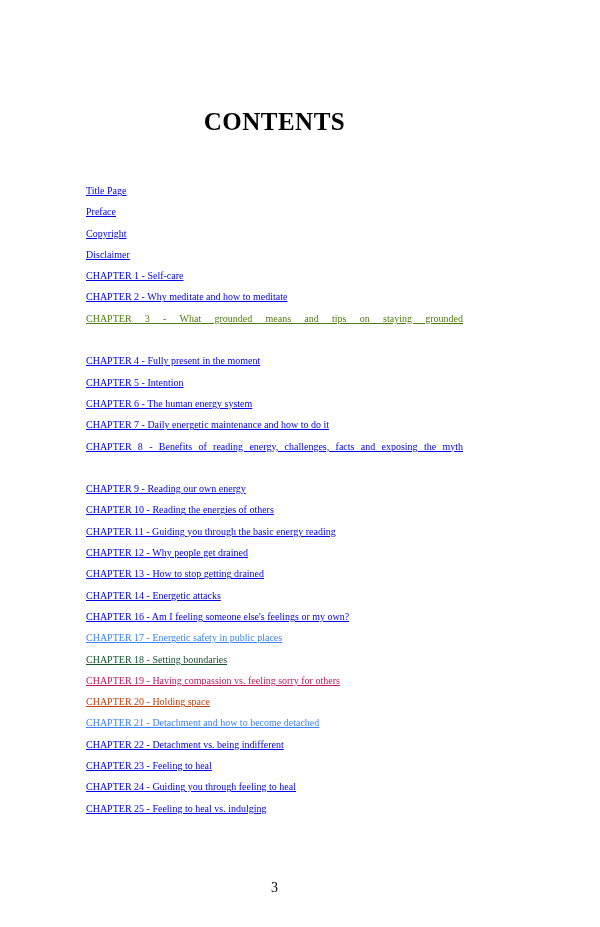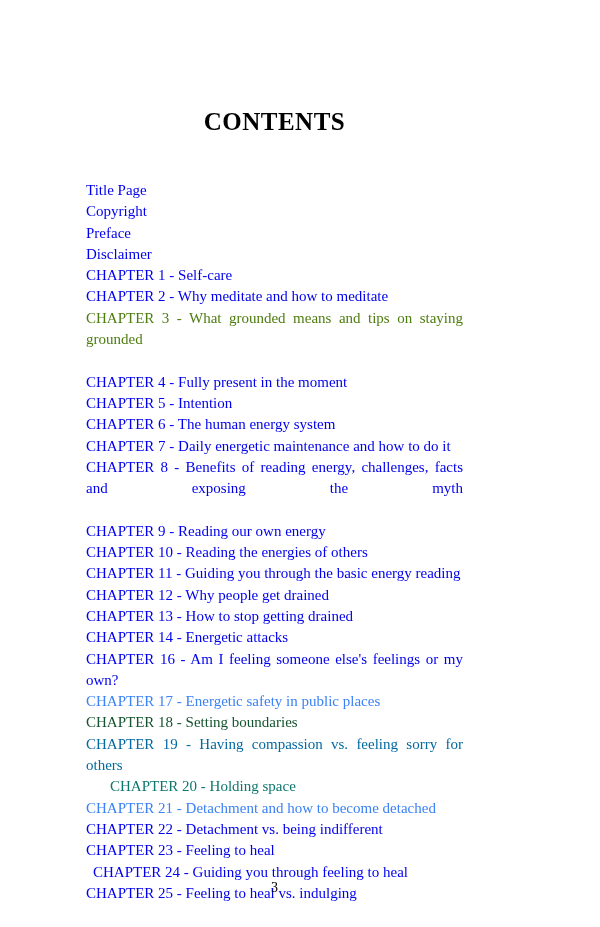--- a/index.html
+++ b/index.html
@@ -34,23 +34,24 @@
   .toc {
     margin: 0;
     padding: 0;
     list-style: none;
     position: absolute;
     left: 86px;
     right: 86px;
     top: 180px;
   }
   .toc-entry {
-    font-size: 15px;
+    font-size: 10px;
     line-height: 21.3px;
     color: #0000EE;
+    text-decoration: underline;
     text-align: justify;
     text-justify: inter-word;
     margin: 0 0 0 0;
     cursor: pointer;
     display: block;
   }
   .toc-entry.wrap {
     text-align: justify;
   }
   .toc-entry.wrap::after {
@@ -70,44 +71,44 @@
 </style>
 </head>
 <body>
 
 <div class="page">
 
   <h1 class="page-title">CONTENTS</h1>
 
   <nav class="toc" id="toc-list">
       <a class="toc-entry" style="color: rgb(0, 0, 238);">Title Page</a>
+      <a class="toc-entry" style="color: rgb(0, 0, 238);">Preface</a>
       <a class="toc-entry" style="color: rgb(0, 0, 238);">Copyright</a>
-      <a class="toc-entry" style="color: rgb(0, 0, 238);">Preface</a>
       <a class="toc-entry" style="color: rgb(0, 0, 238);">Disclaimer</a>
       <a class="toc-entry" style="color: rgb(0, 0, 238);">CHAPTER 1 - Self-care</a>
       <a class="toc-entry" style="color: rgb(0, 0, 238);">CHAPTER 2 - Why meditate and how to meditate</a>
       <a class="toc-entry wrap" style="color: #4d7c0f;">CHAPTER 3 - What grounded means and tips on staying grounded</a>
       <a class="toc-entry" style="color: rgb(0, 0, 238);">CHAPTER 4 - Fully present in the moment</a>
       <a class="toc-entry" style="color: rgb(0, 0, 238);">CHAPTER 5 - Intention</a>
       <a class="toc-entry" style="color: rgb(0, 0, 238);">CHAPTER 6 - The human energy system</a>
       <a class="toc-entry" style="color: rgb(0, 0, 238);">CHAPTER 7 - Daily energetic maintenance and how to do it</a>
       <a class="toc-entry wrap" style="color: rgb(0, 0, 238);">CHAPTER 8 - Benefits of reading energy, challenges, facts and exposing the myth</a>
       <a class="toc-entry" style="color: rgb(0, 0, 238);">CHAPTER 9 - Reading our own energy</a>
       <a class="toc-entry" style="color: rgb(0, 0, 238);">CHAPTER 10 - Reading the energies of others</a>
       <a class="toc-entry" style="color: rgb(0, 0, 238);">CHAPTER 11 - Guiding you through the basic energy reading</a>
       <a class="toc-entry" style="color: rgb(0, 0, 238);">CHAPTER 12 - Why people get drained</a>
       <a class="toc-entry" style="color: rgb(0, 0, 238);">CHAPTER 13 - How to stop getting drained</a>
       <a class="toc-entry" style="color: rgb(0, 0, 238);">CHAPTER 14 - Energetic attacks</a>
       <a class="toc-entry" style="color: rgb(0, 0, 238);">CHAPTER 16 - Am I feeling someone else's feelings or my own?</a>
       <a class="toc-entry" style="color: #3b82f6;">CHAPTER 17 - Energetic safety in public places</a>
       <a class="toc-entry" style="color: #14532d;">CHAPTER 18 - Setting boundaries</a>
-      <a class="toc-entry" style="color: #0369a1;">CHAPTER 19 - Having compassion vs. feeling sorry for others</a>
-      <a class="toc-entry" style="color: #0f766e; margin-left: 24px;">CHAPTER 20 - Holding space</a>
+      <a class="toc-entry" style="color: #be185d;">CHAPTER 19 - Having compassion vs. feeling sorry for others</a>
+      <a class="toc-entry" style="color: #c2410c;">CHAPTER 20 - Holding space</a>
       <a class="toc-entry" style="color: #3b82f6;">CHAPTER 21 - Detachment and how to become detached</a>
       <a class="toc-entry" style="color: rgb(0, 0, 238);">CHAPTER 22 - Detachment vs. being indifferent</a>
       <a class="toc-entry" style="color: rgb(0, 0, 238);">CHAPTER 23 - Feeling to heal</a>
-      <a class="toc-entry" style="color: rgb(0, 0, 238); margin-left: 7px;">CHAPTER 24 - Guiding you through feeling to heal</a>
+      <a class="toc-entry" style="color: rgb(0, 0, 238);">CHAPTER 24 - Guiding you through feeling to heal</a>
       <a class="toc-entry" style="color: rgb(0, 0, 238);">CHAPTER 25 - Feeling to heal vs. indulging</a>
     </nav>
 
   <div class="page-number">3</div>
 
 </div>
 
 </body></html>

